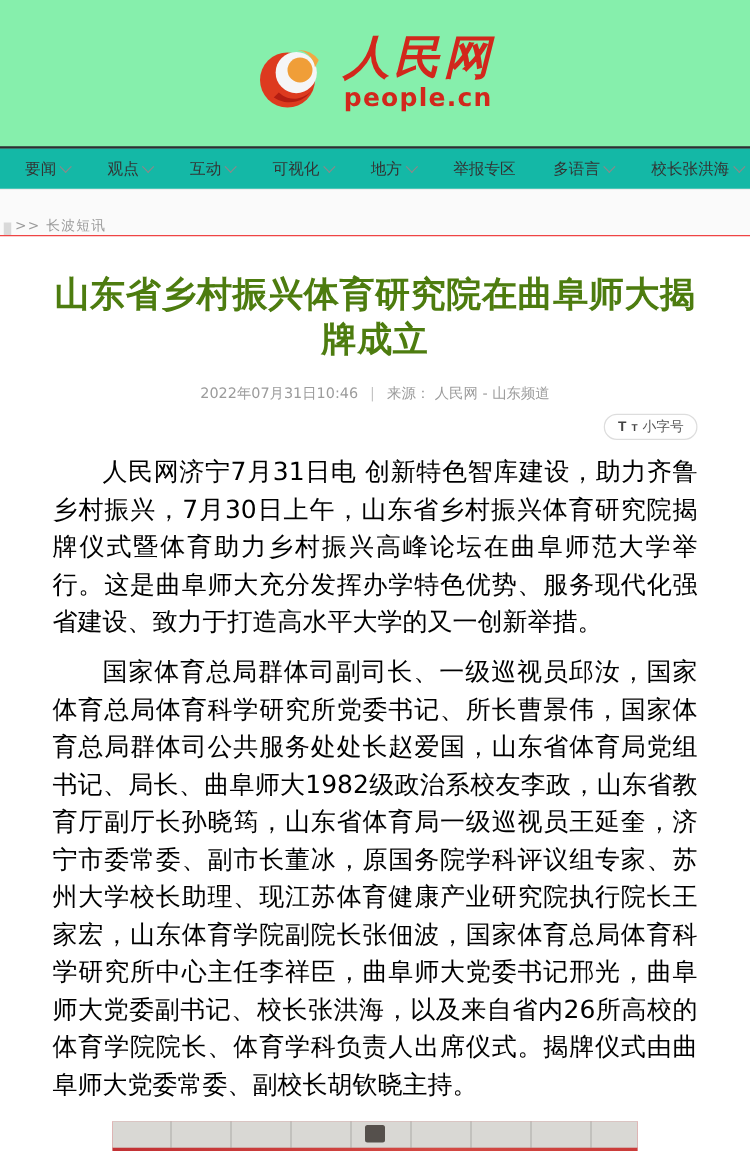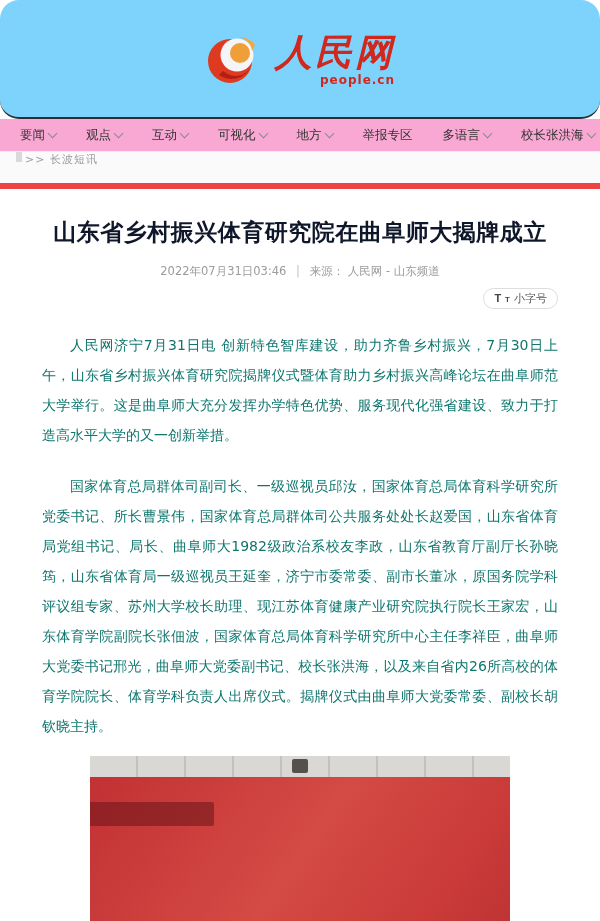--- a/index.html
+++ b/index.html
@@ -4,76 +4,76 @@
 <style>
   * { margin:0; padding:0; box-sizing:border-box; }
   html,body { width:600px; }
   body {
     height:921px; overflow:hidden; background:#fff;
     font-family:"DejaVu Sans","Liberation Sans",sans-serif;
     -webkit-font-smoothing:antialiased;
   }
   
   .site-header {
-    height:119px; background:#7dd3fc; border-bottom:2px solid #2e2e32;
-    display:flex; align-items:center; justify-content:center;border-radius:19px;
+    height:119px; background:#86efac; border-bottom:2px solid #2e2e32;
+    display:flex; align-items:center; justify-content:center;
   }
   .logo { display:flex; align-items:flex-end; gap:10px; cursor:pointer; }
   .logo-mark { width:60px; height:56px; position:relative; }
   .logo-cn {
     color:#d2271c; font-size:37px; font-weight:bold; letter-spacing:3px;
     line-height:1; font-family:"DejaVu Serif","Liberation Serif",serif;
     font-style:italic;
   }
   .logo-en {
-    color:#d2271c; font-size:12px; font-weight:bold; letter-spacing:1px;
-    text-align:right; margin-top:2px;
+    color:#d2271c; font-size:20px; font-weight:bold; letter-spacing:1px;
+    text-align:left; margin-top:2px;
   }
   
   .nav-bar {
-    height:33px; background:#f9a8d4; border-bottom:1px solid #ededed;
+    height:33px; background:#14b8a6; border-bottom:1px solid #ededed;
     display:flex; align-items:center; padding:0 14px 0 20px; gap:0;
   }
   .nav-item {
     font-size:12.5px; color:#333; text-decoration:none; margin-right:30px;
     display:inline-flex; align-items:center; white-space:nowrap; cursor:pointer;
   }
   .nav-item .caret {
     width:7px; height:7px; margin-left:4px; position:relative; top:-2px;
     border-right:1.4px solid #8a8a8a; border-bottom:1.4px solid #8a8a8a;
     transform:rotate(45deg); display:inline-block;
   }
   
   .crumb-bar {
-    height:37px; background:#fafafa; border-bottom:6px solid #ef4444;
-    display:flex; align-items:flex-start; padding-left:16px;
+    height:37px; background:#fafafa; border-bottom:1px solid #ef4444;
+    display:flex; align-items:flex-end; padding-left:3px;
   }
   .crumb-frag { width:6px; height:10px; background:#d9d9d9; margin-right:3px; }
   .crumb-text { font-size:11px; color:#9b9b9b; letter-spacing:1px; cursor:pointer; text-decoration:none; }
   
   .article { padding:0 42px; }
   .article-title {
-    margin-top:29px; text-align:center; font-size:23px; font-weight:600;
-    color:#0f172a; letter-spacing:0.5px; line-height:1.3;
+    margin-top:29px; text-align:center; font-size:28px; font-weight:600;
+    color:#4d7c0f; letter-spacing:0.5px; line-height:1.3;
   }
   .article-meta {
     margin-top:16px; text-align:center; font-size:11.5px; color:#9b9b9b;
   }
   .article-meta .sep { margin:0 6px; color:#c4c4c4; }
   .article-meta a { color:#9b9b9b; text-decoration:none;text-align:right; }
   .font-size-row { display:flex; justify-content:flex-end; margin-top:9px; }
   .font-size-btn {
     display:inline-flex; align-items:baseline; gap:4px; border:1px solid #ddd;
     border-radius:12px; padding:2px 10px; font-size:11px; color:#555;
     background:#fff; cursor:pointer;
   }
   .font-size-btn .t-big { font-weight:bold; font-size:11px; color:#444; }
   .font-size-btn .t-small { font-weight:bold; font-size:8px; color:#444; }
   .article-body p {
-    margin-top:21px; font-size:14px; line-height:30px; color:#0f766e;
+    margin-top:10px; font-size:20px; line-height:30px; color:#000000;
     text-indent:2em; text-align:justify;
   }
   
   .photo {
     width:420px; height:260px; margin:15px auto 0; position:relative;
     overflow:hidden; background:#c8373a;
   }
   .photo-ceiling {
     position:absolute; top:0; left:0; right:0; height:21px; z-index:2;
     background:repeating-linear-gradient(90deg,#d9d8d4 0 46px,#c2c1bd 46px 48px),
@@ -150,21 +150,21 @@
 
 <div class="crumb-bar">
   <span class="crumb-frag"></span>
   <a class="crumb-text">&gt;&gt; 长波短讯</a>
 </div>
 
 <main class="article">
   <h1 class="article-title">山东省乡村振兴体育研究院在曲阜师大揭牌成立</h1>
 
   <div class="article-meta">
-    <span>2022年07月31日03:46</span>
+    <span>2022年07月31日10:46</span>
     <span class="sep">|</span>
     <span>来源：</span>
     <a>人民网 - 山东频道</a>
   </div>
 
   <div class="font-size-row">
     <button class="font-size-btn">
       <span class="t-big">T</span>
         <span class="t-small">T</span>
       <span>小字号</span>

